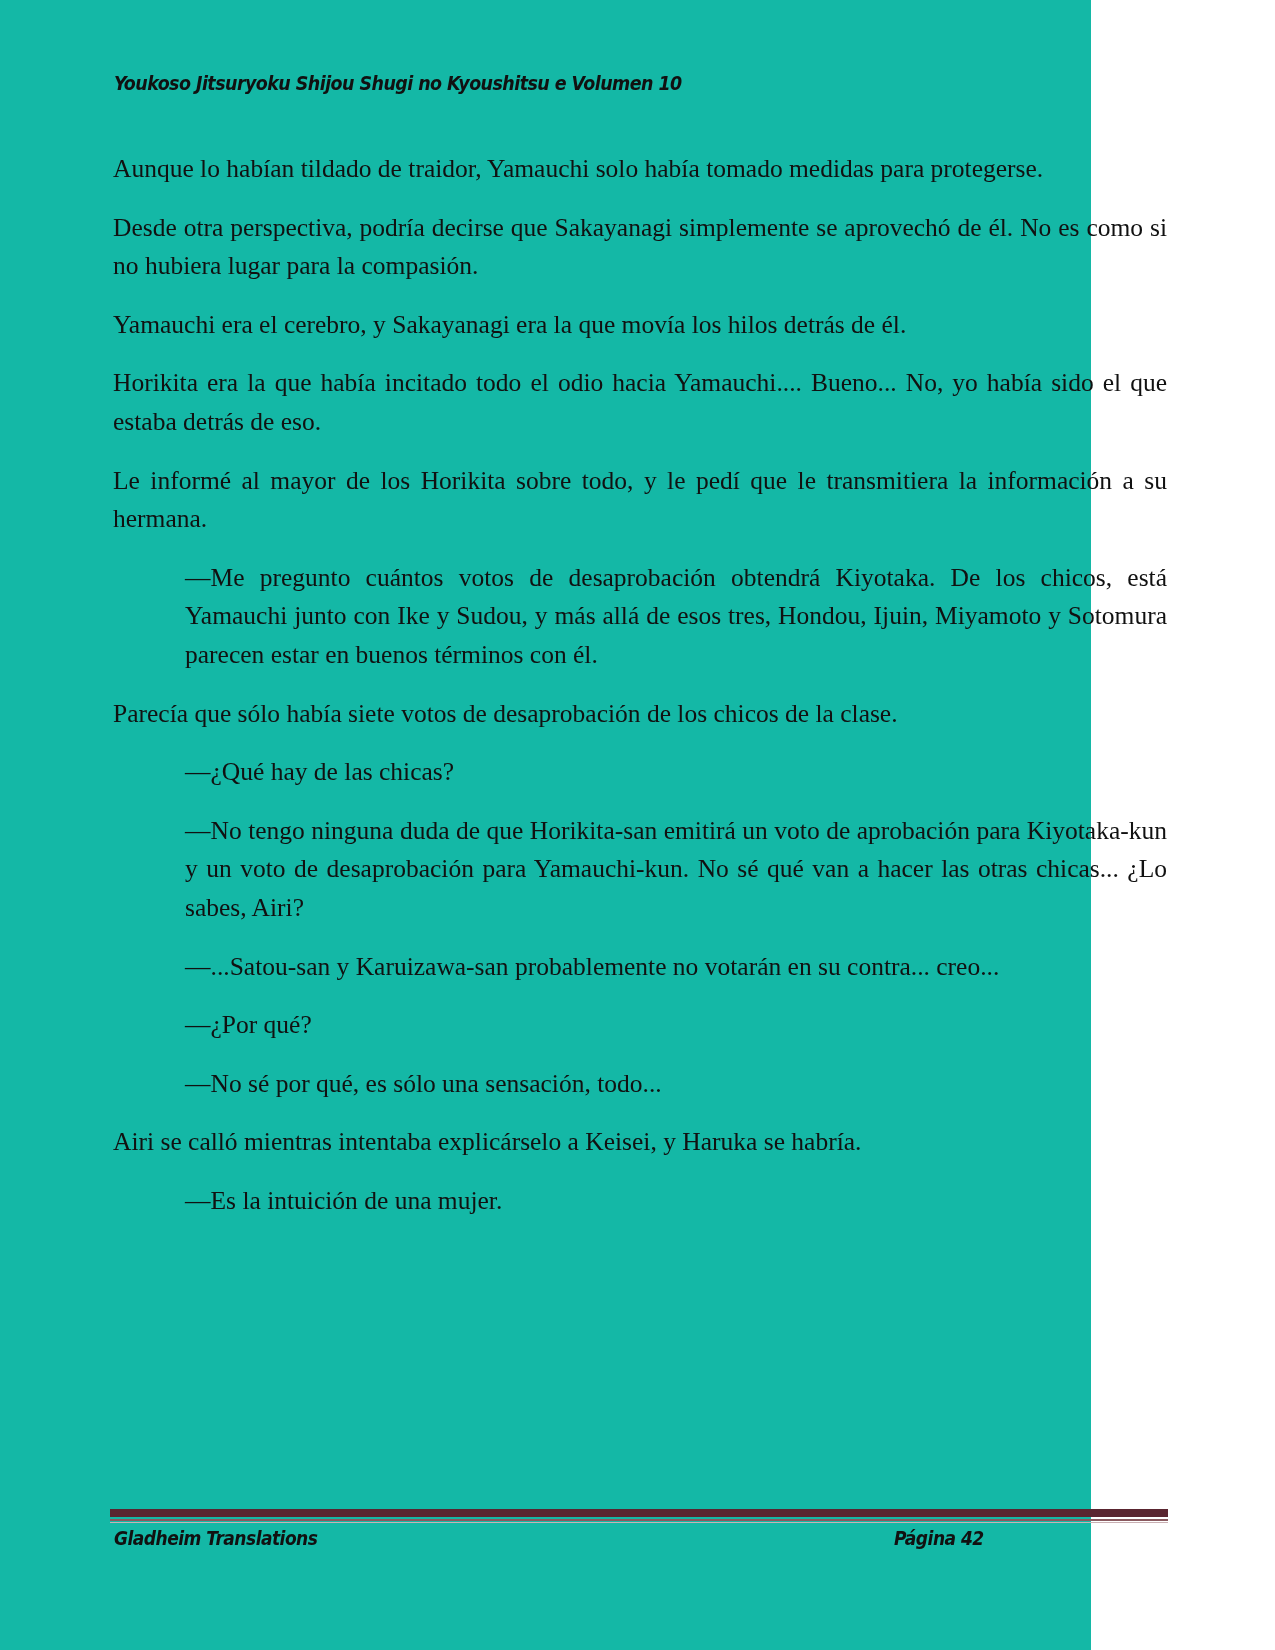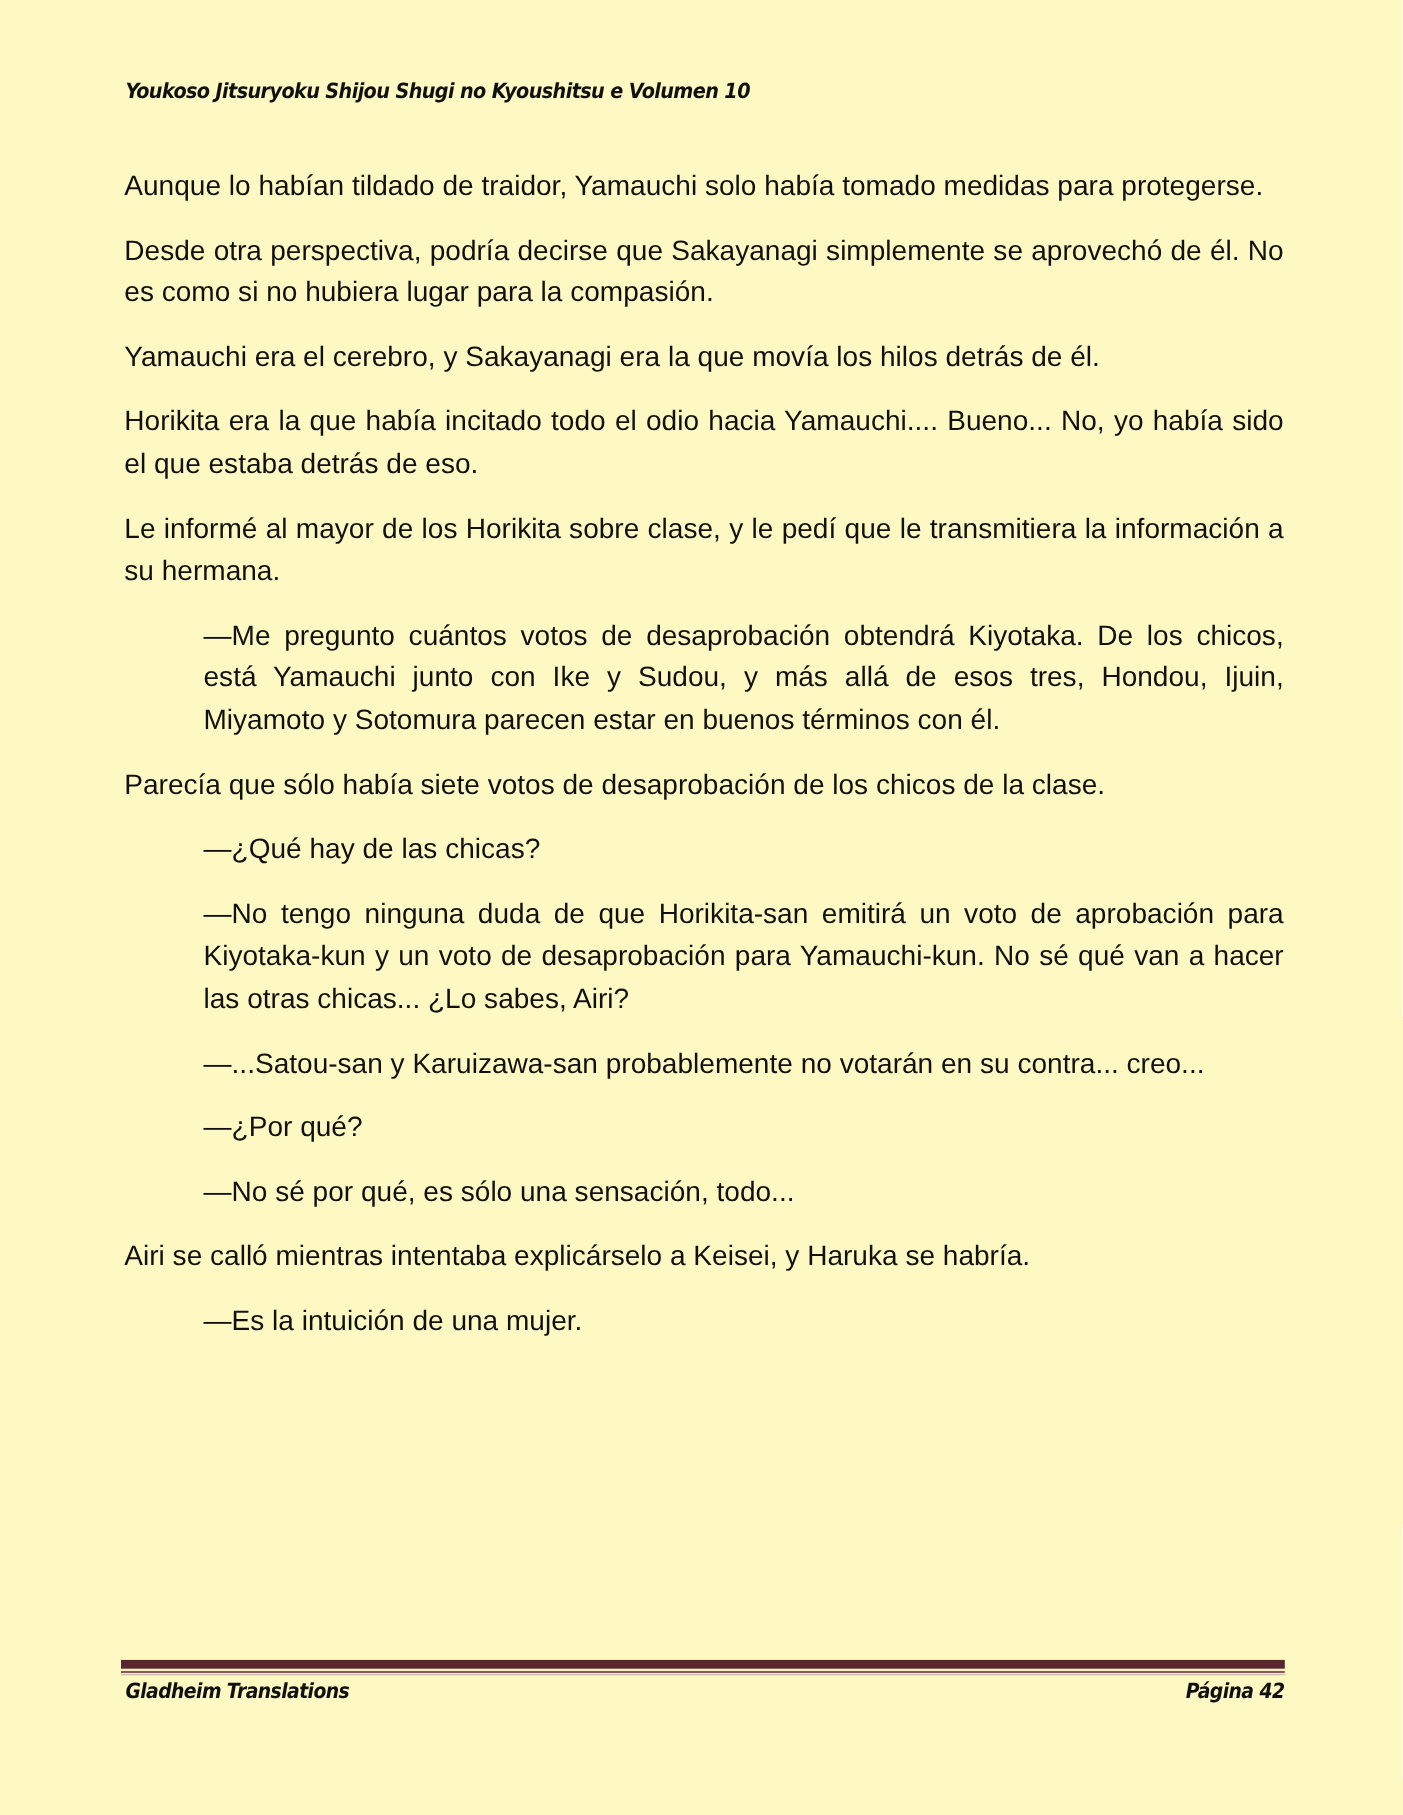--- a/index.html
+++ b/index.html
@@ -1,26 +1,26 @@
 <!DOCTYPE html>
 <html><head>
   <meta charset="utf-8">
   <style>
     html, body { margin: 0; padding: 0; background: #ffffff; }
     body { width: 1275px; height: 1650px; position: relative; overflow: hidden; }
-    .page { position: absolute; left: 0; top: 0; width: 1275px; height: 1650px; background: #fef9c3; }
+    .page { position: absolute; left: 0; top: 0; width: 1091px; height: 1650px; background: #14b8a6; }
     .running-header {
       position: absolute; left: 114px; top: 72px;
       font-family: "DejaVu Sans", sans-serif; font-weight: bold; font-style: italic;
       font-size: 19px; letter-spacing: -0.6px; color: #111;
       transform: scaleX(0.92); transform-origin: left center; white-space: nowrap;
     }
     .body-text {
       position: absolute; left: 113px; top: 150px; width: 1054px;
-      font-family: Liberation Sans, sans-serif; font-size: 25.5px; line-height: 38.6px;
+      font-family: Liberation Serif, serif; font-size: 25.5px; line-height: 38.6px;
       color: #111; text-align: justify;
     }
     .body-text p { margin: 0 0 20px 0; }
     .body-text p.dialogue { padding-left: 72px; }
     .footer-bar {
       position: absolute; left: 110px; top: 1509px; width: 1058px; height: 8px;
       background: #5a2530;
     }
     .footer-rule {
       position: absolute; left: 110px; top: 1519px; width: 1058px; height: 2px;
@@ -42,21 +42,21 @@
 <body>
 
 <div class="page">
   <div class="running-header">Youkoso Jitsuryoku Shijou Shugi no Kyoushitsu e Volumen 10</div>
 
   <div class="body-text">
     <p>Aunque lo habían tildado de traidor, Yamauchi solo había tomado medidas para protegerse.</p>
     <p>Desde otra perspectiva, podría decirse que Sakayanagi simplemente se aprovechó de él. No es como si no hubiera lugar para la compasión.</p>
     <p>Yamauchi era el cerebro, y Sakayanagi era la que movía los hilos detrás de él.</p>
     <p>Horikita era la que había incitado todo el odio hacia Yamauchi.... Bueno... No, yo había sido el que estaba detrás de eso.</p>
-    <p>Le informé al mayor de los Horikita sobre clase, y le pedí que le transmitiera la información a su hermana.</p>
+    <p>Le informé al mayor de los Horikita sobre todo, y le pedí que le transmitiera la información a su hermana.</p>
     <p class="dialogue">—Me pregunto cuántos votos de desaprobación obtendrá Kiyotaka. De los chicos, está Yamauchi junto con Ike y Sudou, y más allá de esos tres, Hondou, Ijuin, Miyamoto y Sotomura parecen estar en buenos términos con él.</p>
     <p>Parecía que sólo había siete votos de desaprobación de los chicos de la clase.</p>
     <p class="dialogue">—¿Qué hay de las chicas?</p>
     <p class="dialogue">—No tengo ninguna duda de que Horikita-san emitirá un voto de aprobación para Kiyotaka-kun y un voto de desaprobación para Yamauchi-kun. No sé qué van a hacer las otras chicas... ¿Lo sabes, Airi?</p>
     <p class="dialogue">—...Satou-san y Karuizawa-san probablemente no votarán en su contra... creo...</p>
     <p class="dialogue">—¿Por qué?</p>
     <p class="dialogue">—No sé por qué, es sólo una sensación, todo...</p>
     <p>Airi se calló mientras intentaba explicárselo a Keisei, y Haruka se habría.</p>
     <p class="dialogue">—Es la intuición de una mujer.</p>
   </div>

